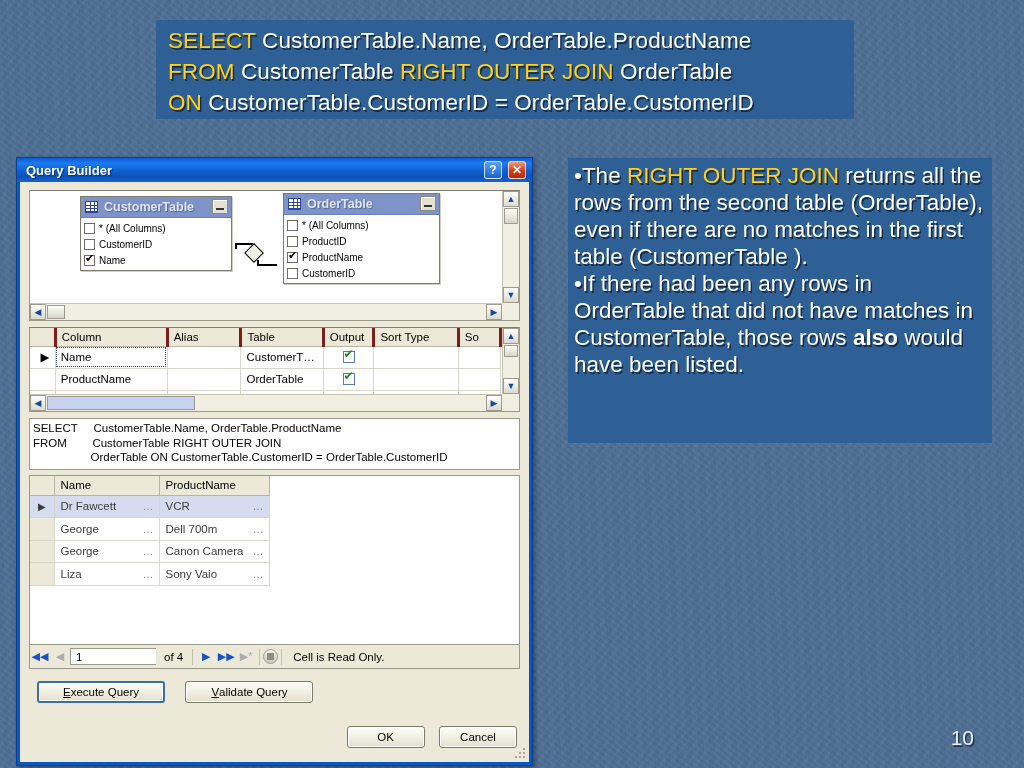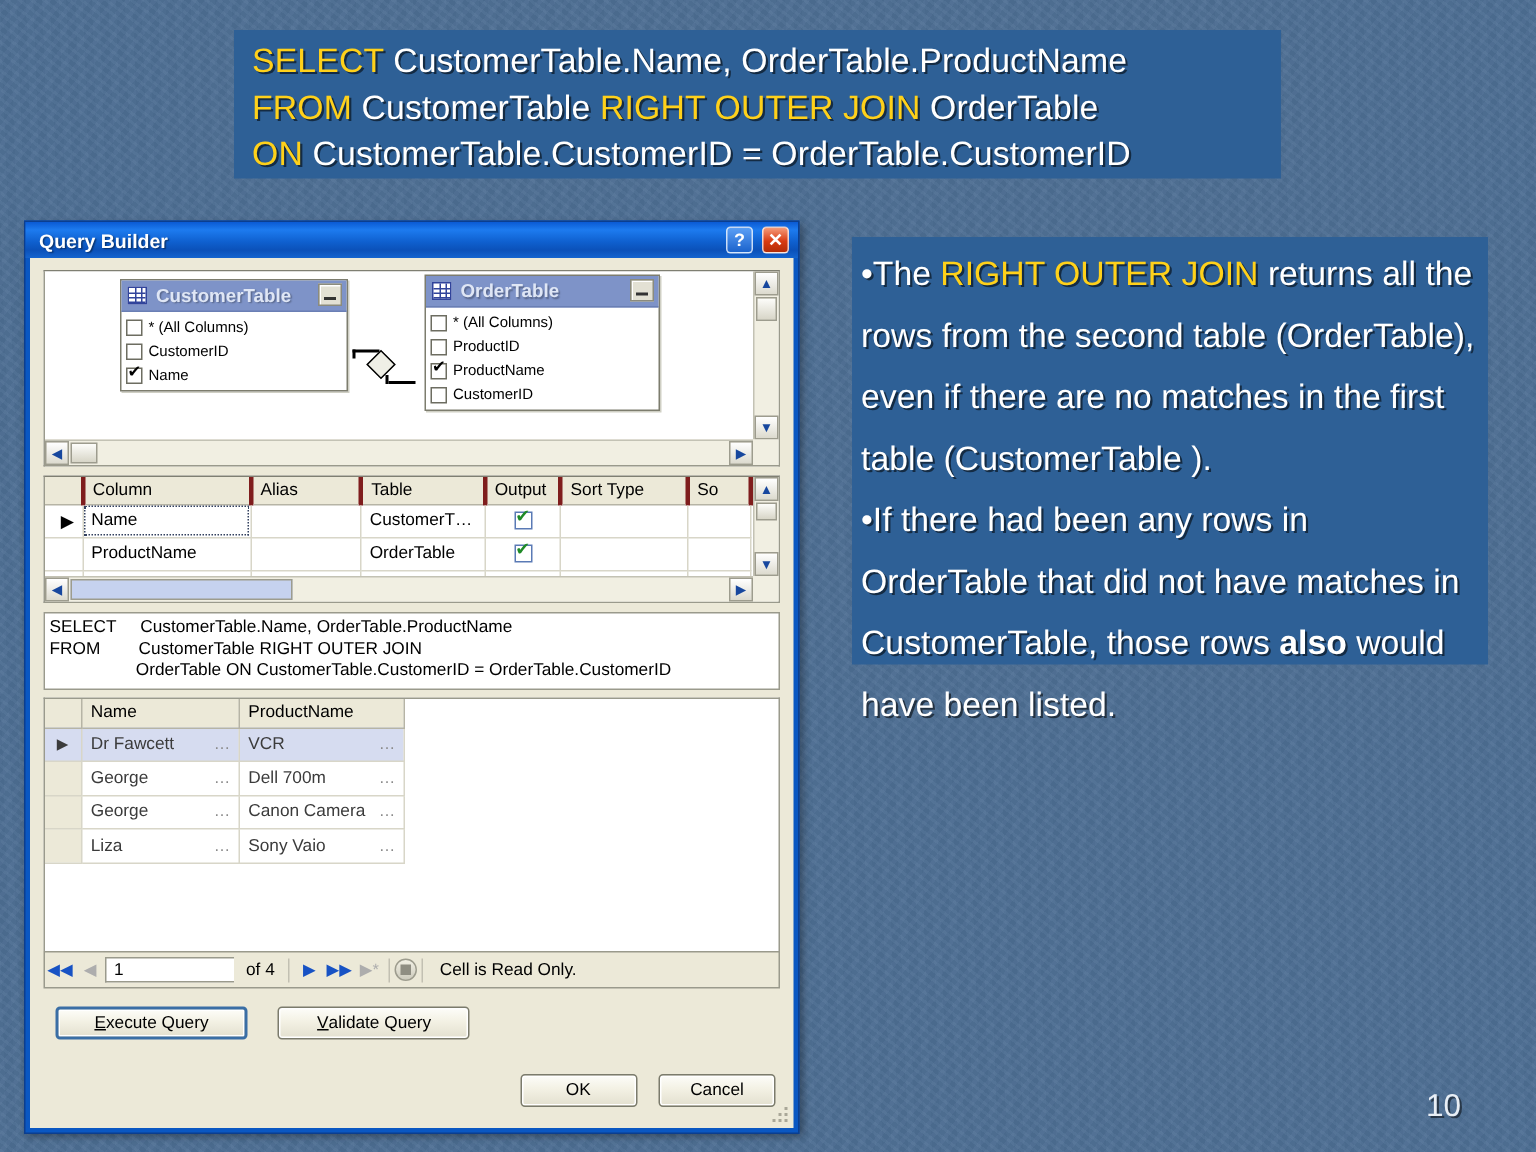--- a/index.html
+++ b/index.html
@@ -44,34 +44,34 @@
   }
   #sql-banner .kw{ color:#ffd11a; }
 
   
   #explain{
     position:absolute; left:568px; top:158px; width:424px; height:285px;
     background:#2e6096; z-index:5;
     padding:4px 6px 0 6px;
   }
   #explain p{
-    margin:0; font-size:22.5px; line-height:41px; color:#ffffff;
+    margin:0; font-size:22.5px; line-height:27px; color:#ffffff;
     text-shadow:1.5px 1.5px 0 rgba(0,0,0,.55);
   }
   #explain .kw{ color:#ffd11a; }
   #explain b{ font-weight:bold; }
 
   #page-num{
     position:absolute; right:50px; bottom:18px; color:#e8eef5; font-size:21px;
     text-shadow:1.5px 1.5px 0 rgba(0,0,0,.5); z-index:5;
   }
 
   
   #dialog{
-    position:absolute; left:16px; top:147px; width:517px; height:609px;
+    position:absolute; left:16px; top:157px; width:517px; height:609px;
     border:1px solid #0b3e8f;
     background:#0a57c2;
     z-index:6;
     box-shadow:2px 2px 5px rgba(0,0,0,.35);
   }
   #titlebar{
     height:24px; position:relative;
     background:linear-gradient(180deg,#0a5ad4 0%,#1d7bef 22%,#0f60cf 55%,#0b51b9 78%,#1464cf 100%);
     display:flex; align-items:center;
   }

